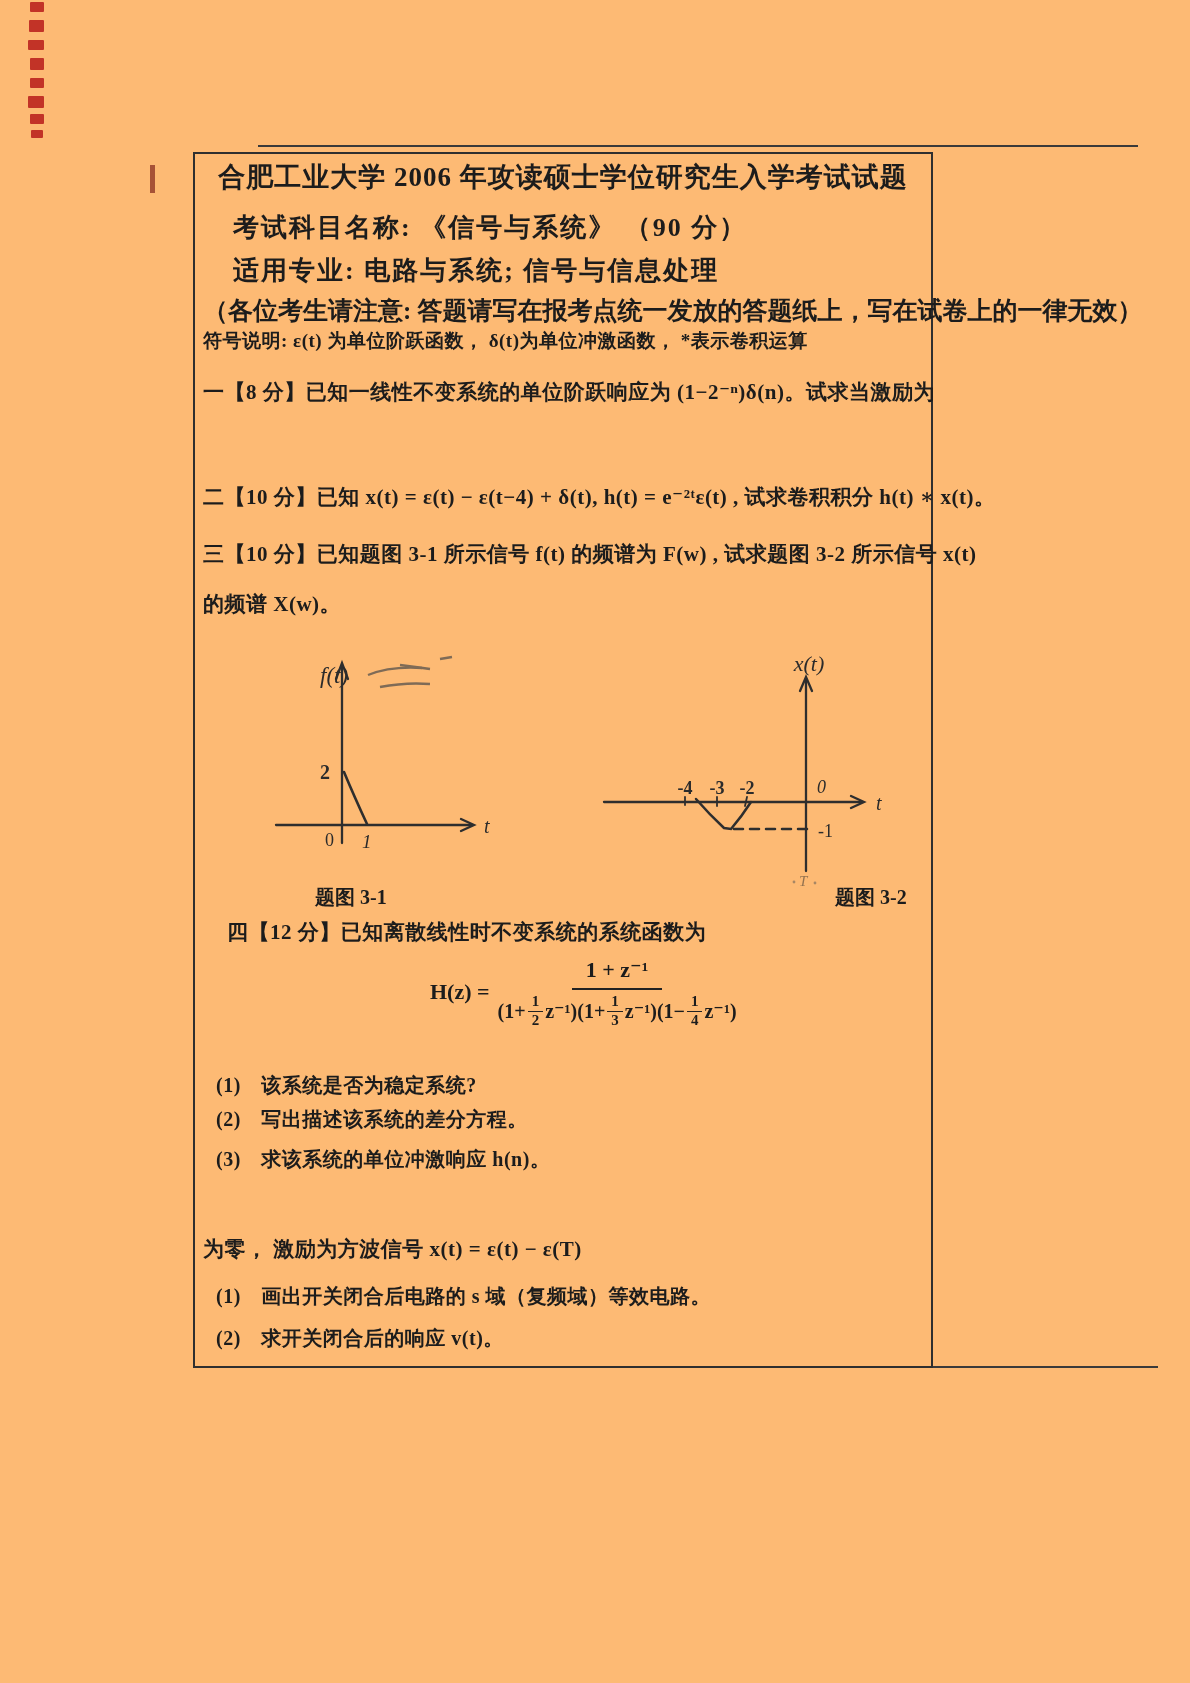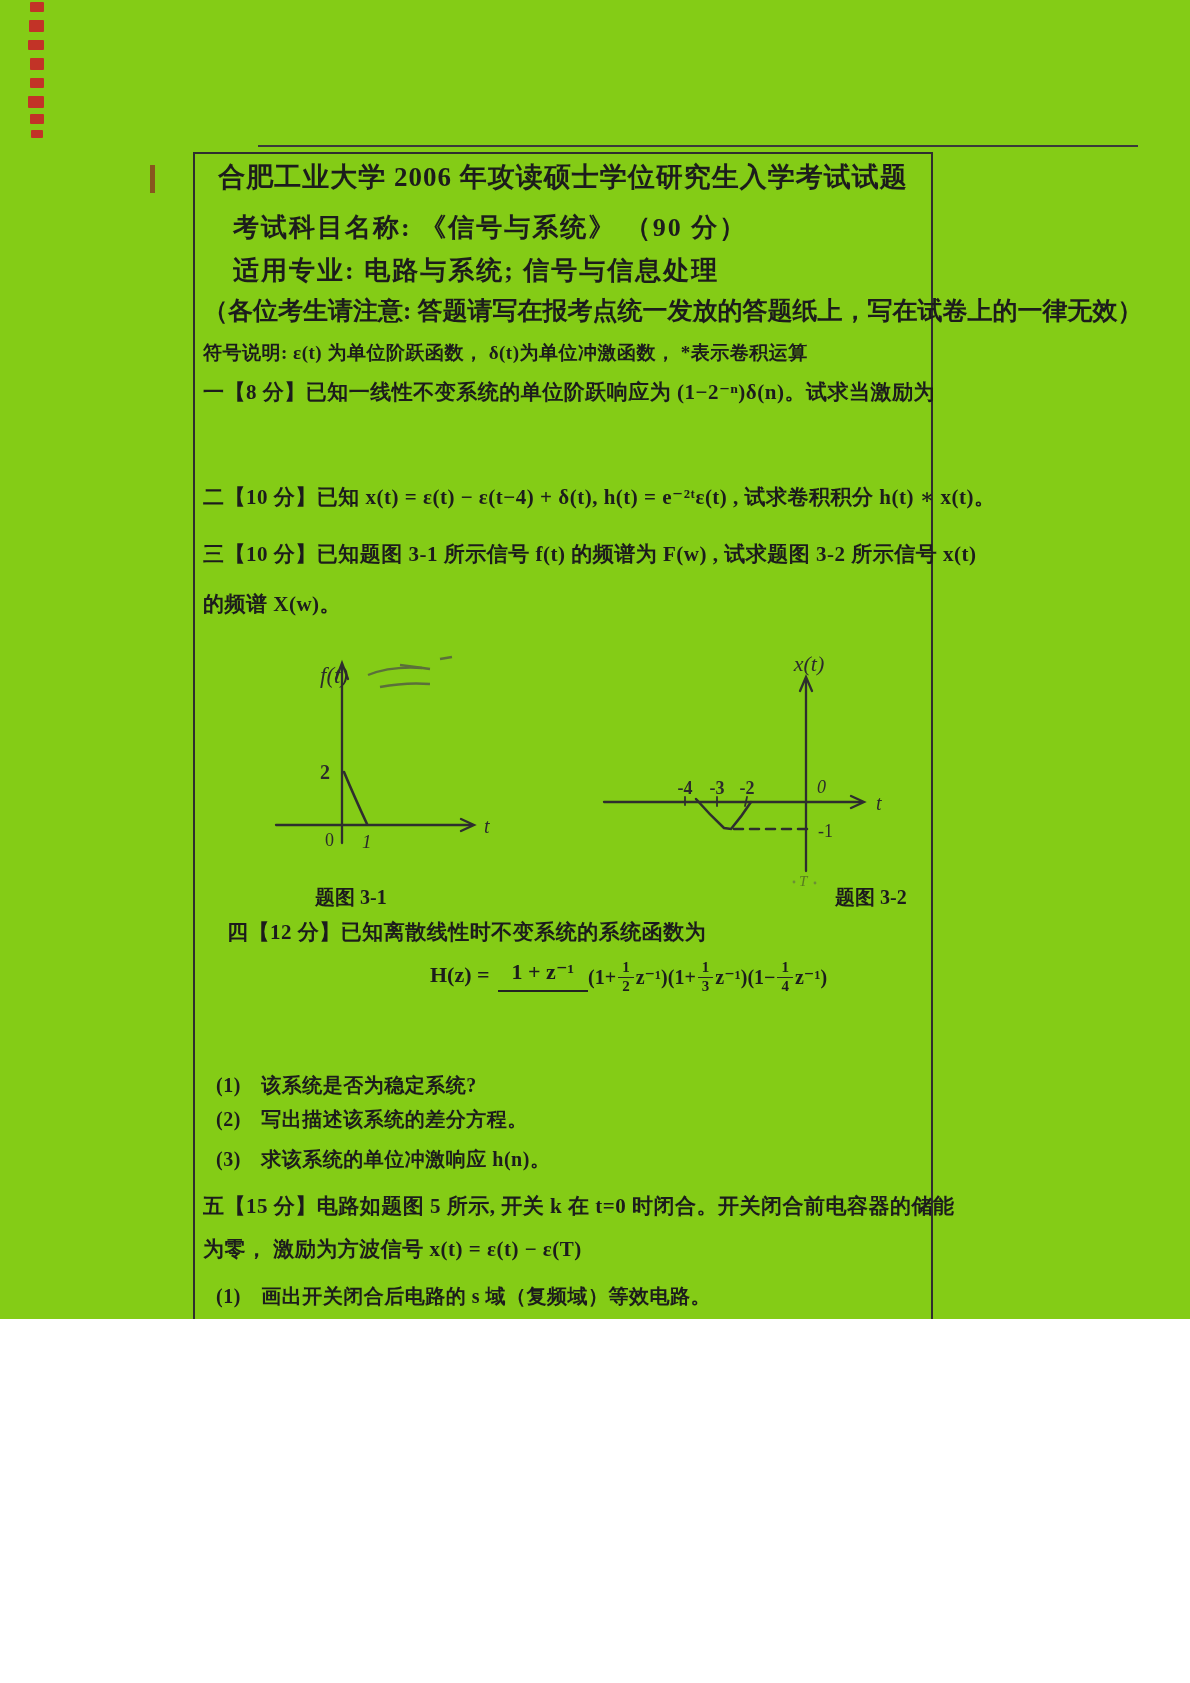--- a/index.html
+++ b/index.html
@@ -1,45 +1,45 @@
 <!DOCTYPE html>
 <html><head>
 <meta charset="utf-8">
 <style>
   html,body{margin:0;padding:0;background:#ffffff;}
   .page{
-    position:relative;width:1190px;height:1319px;background:#84cc16;
+    position:relative;width:1190px;height:1683px;background:#fdba74;
     font-family:"Liberation Serif","DejaVu Serif",serif;color:#1c1c1c;overflow:hidden;
   }
   .exam-box{
     position:absolute;left:193px;top:152px;width:740px;height:1216px;
     border:2px solid #2f2f2f;box-sizing:border-box;
   }
   .hline{position:absolute;height:2px;background:#3a3a3a;}
   .abs{position:absolute;white-space:nowrap;}
   .title{
     left:193px;top:159px;width:740px;text-align:center;
     font-size:27px;font-weight:bold;letter-spacing:1px;
   }
   .kai{font-size:26px;font-weight:600;letter-spacing:2px;margin-left:26px;}
   .note{font-size:25px;font-weight:700;}
-  .sym{font-size:19px;font-weight:600;letter-spacing:.5px;margin-top:12px;}
+  .sym{font-size:19px;font-weight:600;letter-spacing:.5px;}
   .qline{font-size:21px;font-weight:700;letter-spacing:.5px;}
   .part{font-size:20px;font-weight:600;letter-spacing:.5px;}
   .caption{font-size:20px;font-weight:700;}
   
   .redmark{position:absolute;background:#c23327;border-radius:1px;}
   .redtick{position:absolute;background:#8a2f22;opacity:.75;}
   
   .formula{
     position:absolute;left:430px;top:956px;display:flex;align-items:center;
     font-size:22px;font-weight:600;
   }
   .formula .lhs{margin-right:8px;}
-  .bigfrac{display:inline-flex;flex-direction:row;align-items:center;}
+  .bigfrac{display:inline-flex;flex-direction:column;align-items:center;}
   .bigfrac .bnum{padding:0 14px 5px;border-bottom:2px solid #222;font-size:22px;}
   .bigfrac .bden{display:flex;align-items:center;padding-top:4px;font-size:20px;}
   .minifrac{display:inline-flex;flex-direction:column;align-items:center;
     font-size:15px;line-height:1.05;margin:0 2px;}
   .minifrac .mnum{border-bottom:1.5px solid #222;padding:0 4px 1px;}
   .minifrac .mden{padding-top:1px;}
   svg text{font-family:"Liberation Serif","DejaVu Serif",serif;fill:#2b2b2b;}
   .figsvg{position:absolute;}
 </style>
 </head>
@@ -163,18 +163,17 @@
         </span>
         <span>z⁻¹)</span>
       </span>
     </span>
   </div>
 
   <div class="abs part" style="left:216px;top:1072px;">(1)　该系统是否为稳定系统?</div>
   <div class="abs part" style="left:216px;top:1106px;text-align:center;">(2)　写出描述该系统的差分方程。</div>
   <div class="abs part" style="left:216px;top:1146px;">(3)　求该系统的单位冲激响应 h(n)。</div>
 
-  <div class="abs qline" style="left:203px;top:1192px;">五【15 分】电路如题图 5 所示, 开关 k 在 t=0 时闭合。开关闭合前电容器的储能</div>
   <div class="abs qline" style="left:203px;top:1235px;">为零， 激励为方波信号 x(t) = ε(t) − ε(T)</div>
   <div class="abs part" style="left:216px;top:1283px;">(1)　画出开关闭合后电路的 s 域（复频域）等效电路。</div>
   <div class="abs part" style="left:216px;top:1325px;">(2)　求开关闭合后的响应 v(t)。</div>
 
 </div>
 
 </body></html>

